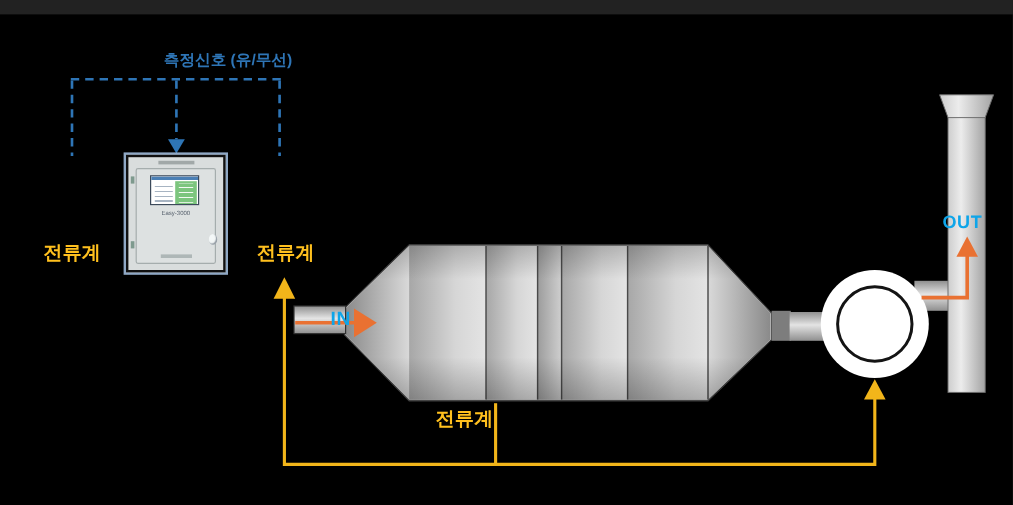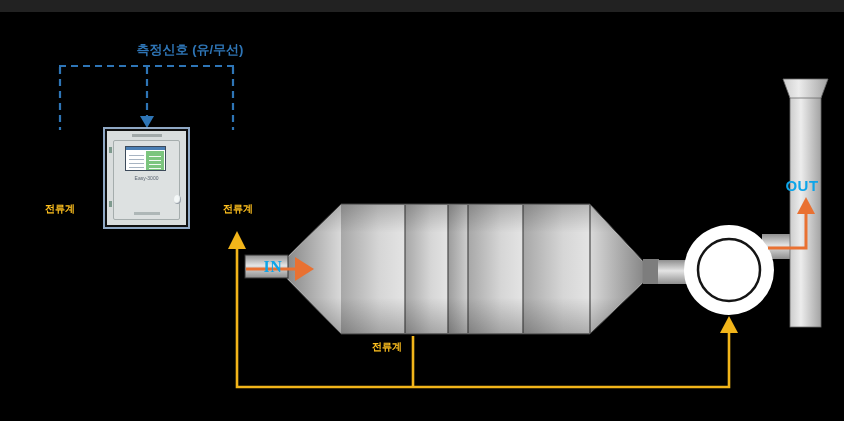--- a/index.html
+++ b/index.html
@@ -12,26 +12,26 @@
   *{margin:0;padding:0;box-sizing:border-box;}
   html,body{background:#222;}
   body{font-family:"Liberation Sans","DejaVu Sans",sans-serif;}
   .stage{
     position:relative;width:844px;height:416px;margin:12px auto;
     background:var(--c-bg);overflow:hidden;
   }
   .stage svg{position:absolute;left:0;top:0;}
   .label{position:absolute;text-align:center;line-height:1.1;white-space:nowrap;}
   .signal-title{left:128px;top:31px;width:124px;font-size:13px;font-weight:700;color:var(--c-blue);}
-  .ammeter{font-size:10px;font-weight:700;color:var(--c-yellow-text);}
+  .ammeter{font-size:16px;font-weight:700;color:var(--c-yellow-text);}
   .ammeter-left{left:36px;top:191px;width:48px;}
   .ammeter-inlet{left:214px;top:191px;width:48px;}
   .ammeter-duct{left:363px;top:329px;width:48px;}
   .flow-label{font-weight:800;color:#0ea5e9;letter-spacing:.5px;}
-  .in-label{left:254px;top:246px;width:38px;font-size:16px;font-family:Liberation Serif, serif;}
+  .in-label{left:265px;top:246px;width:38px;font-size:16px;}
   .out-label{left:777px;top:166px;width:50px;font-size:15px;}
 
   
   .cabinet{
     position:absolute;left:105px;top:117px;width:83px;height:98px;
     background:#d9dddd;border:2px solid #101010;
     box-shadow:0 0 0 2px rgba(168,198,232,.85);
   }
   .cab-top-smudge{position:absolute;left:50%;top:3px;transform:translateX(-50%);
     width:30px;height:3px;background:#8e9696;opacity:.75;}

